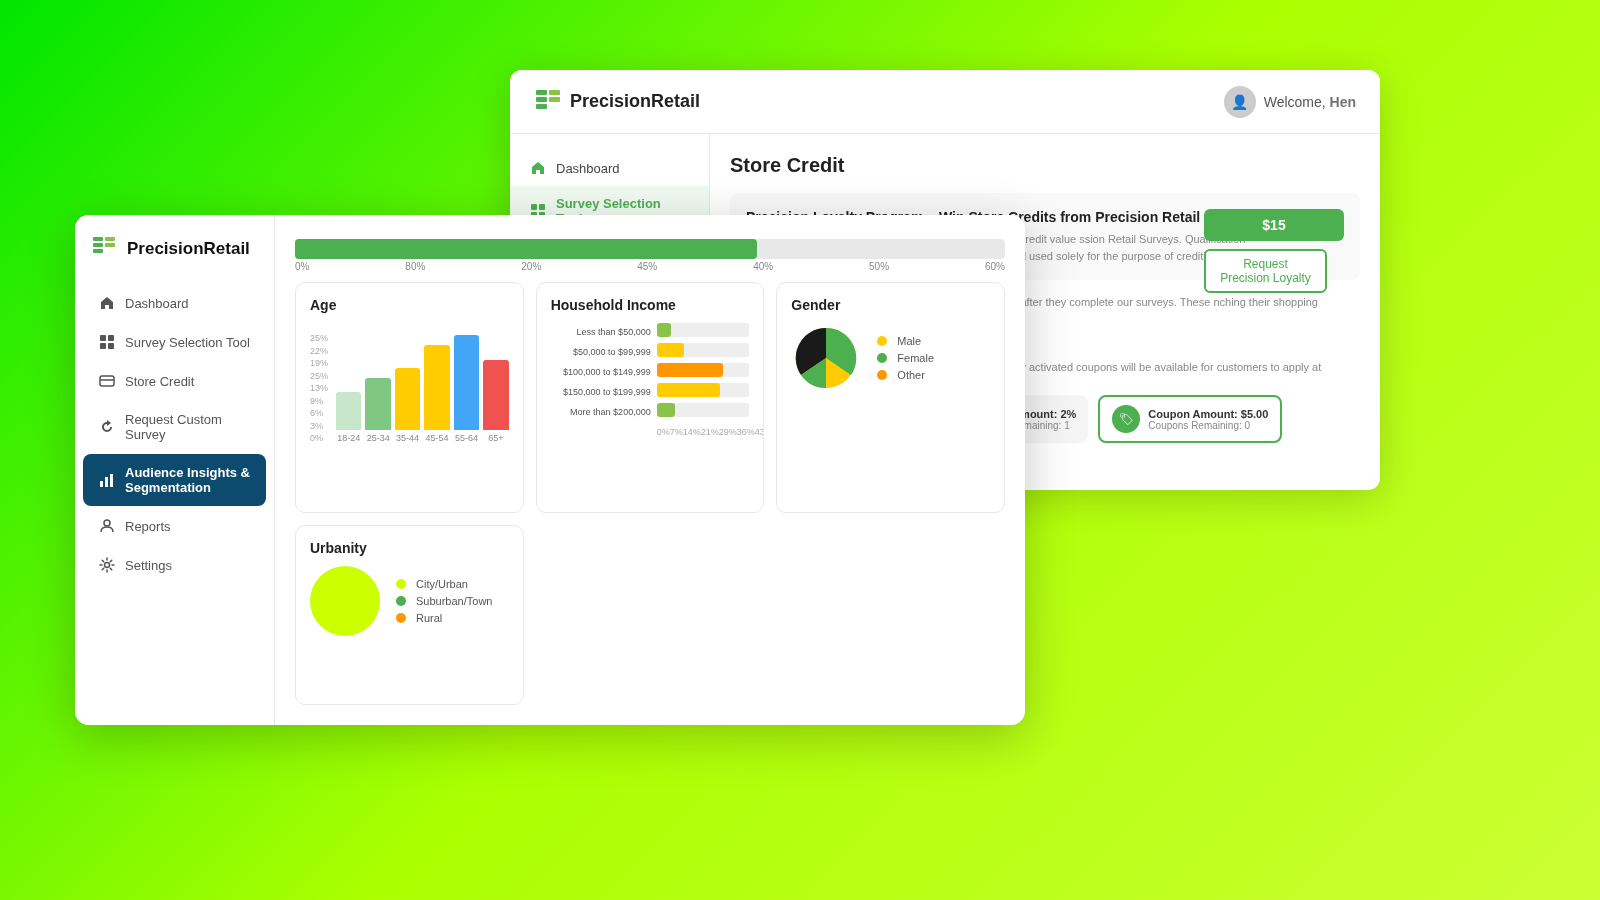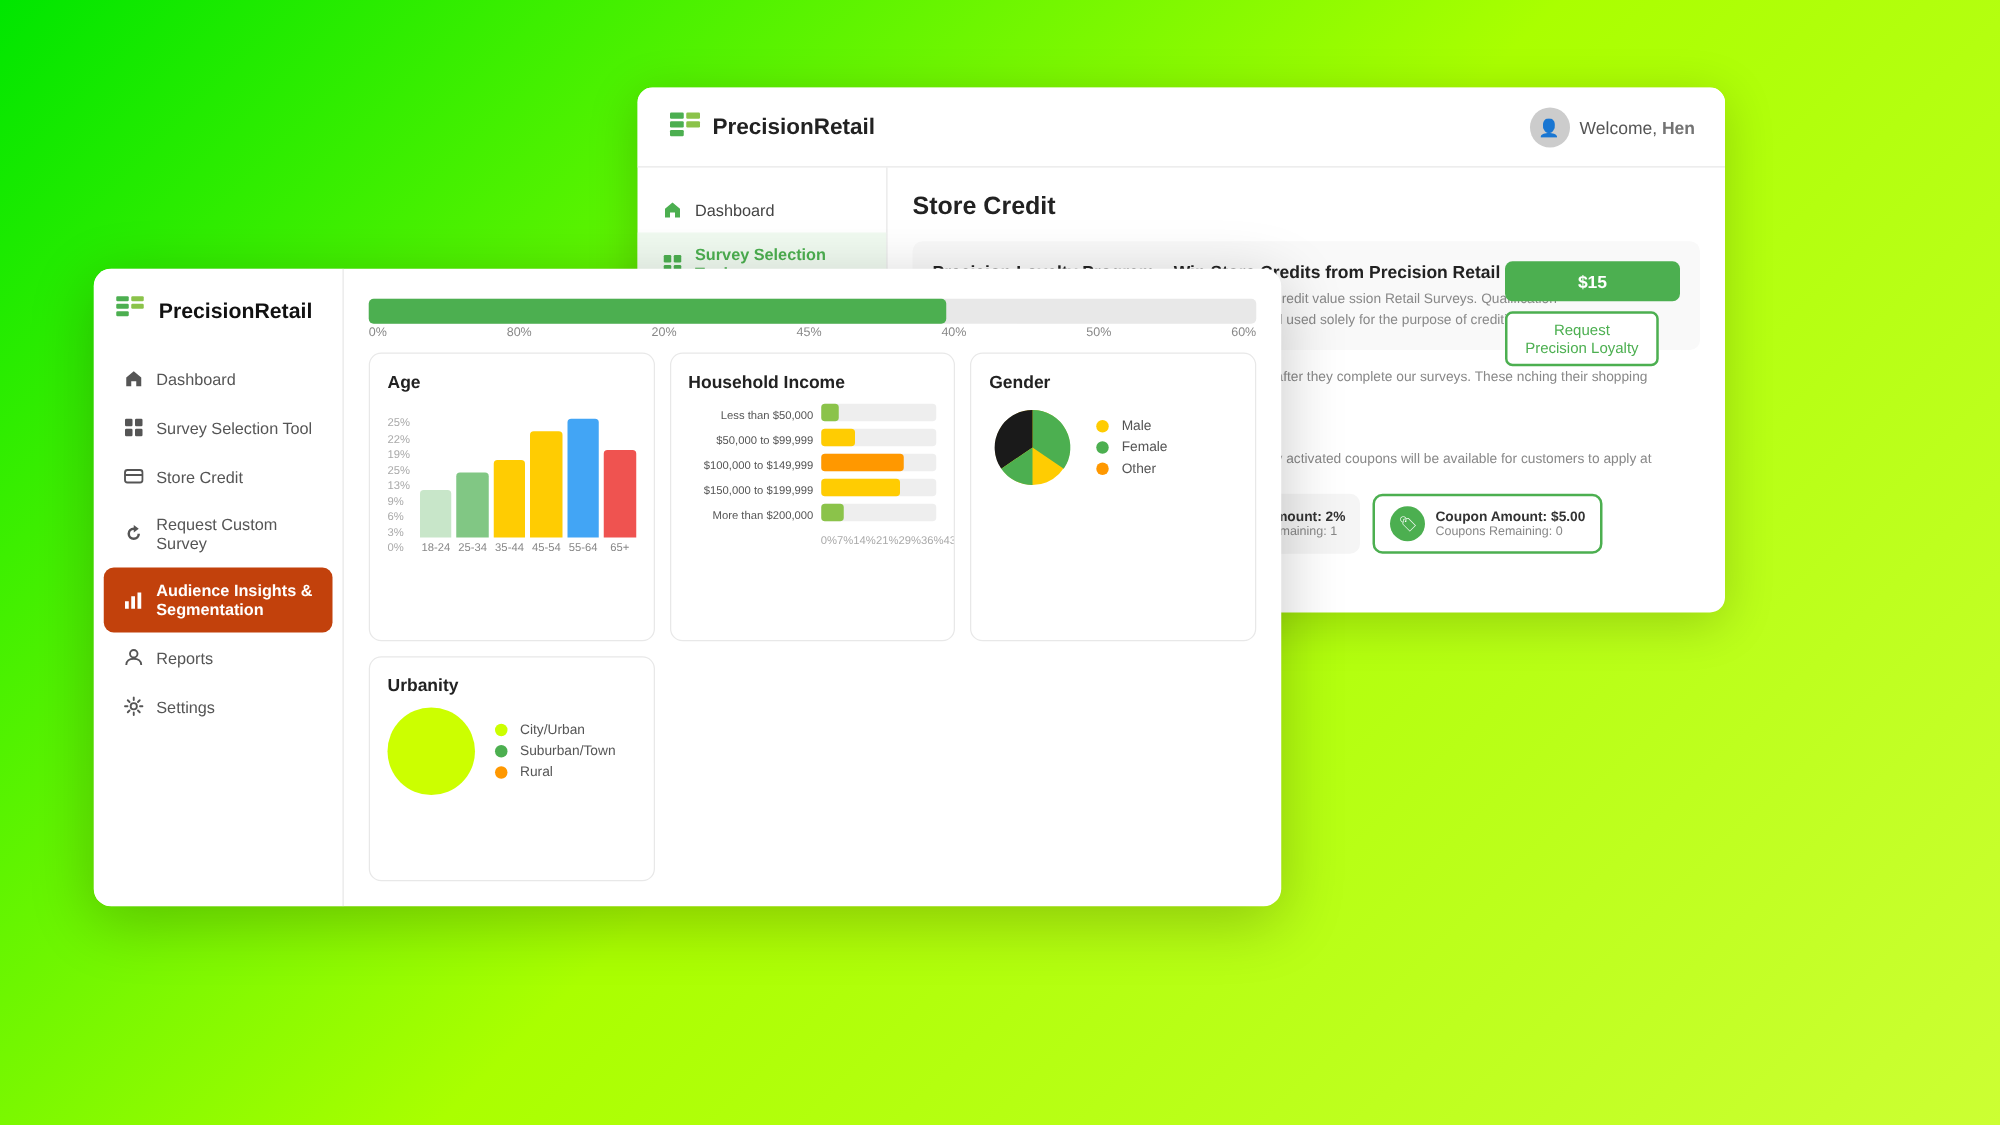--- a/index.html
+++ b/index.html
@@ -248,21 +248,21 @@
       align-items: center;
       gap: 10px;
       padding: 11px 16px;
       font-size: 13px;
       color: #555;
       cursor: pointer;
       border-radius: 8px;
       margin: 1px 8px;
     }
     .nav-item.active {
-      background: #c2410c;
+      background: #0c4a6e;
       color: #fff;
       font-weight: 600;
     }
     .nav-item .nav-icon {
       width: 16px;
       height: 16px;
       flex-shrink: 0;
     }
 
     

